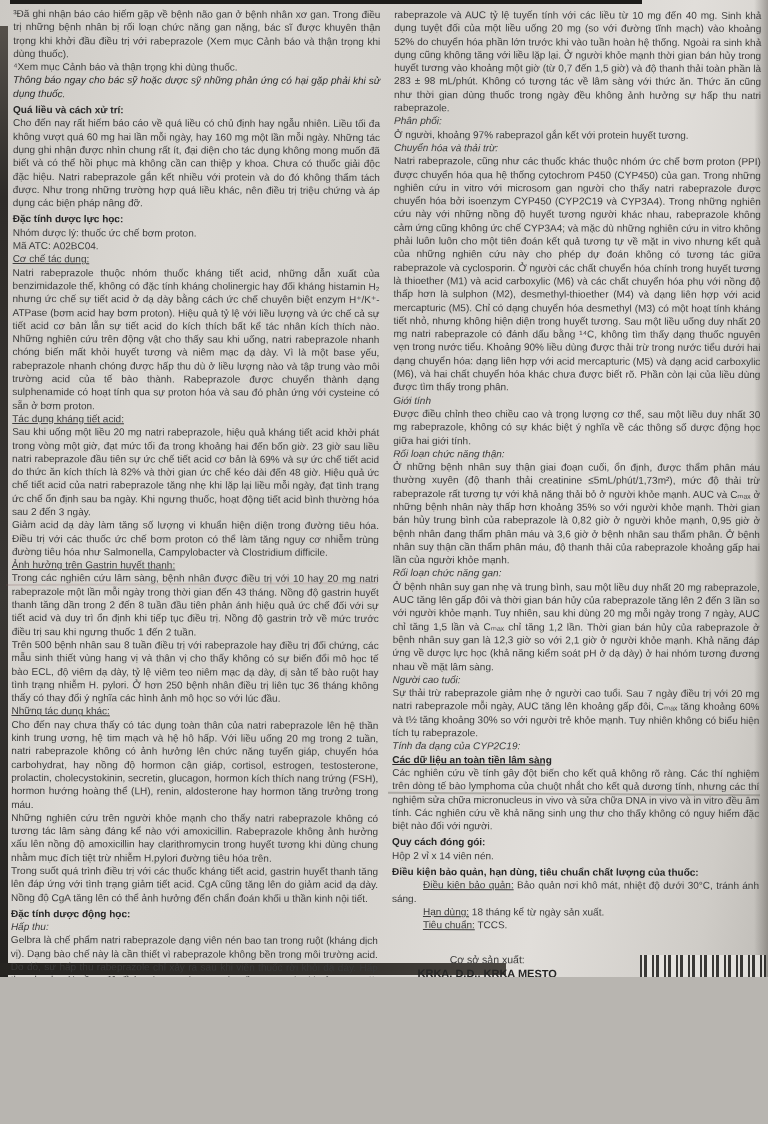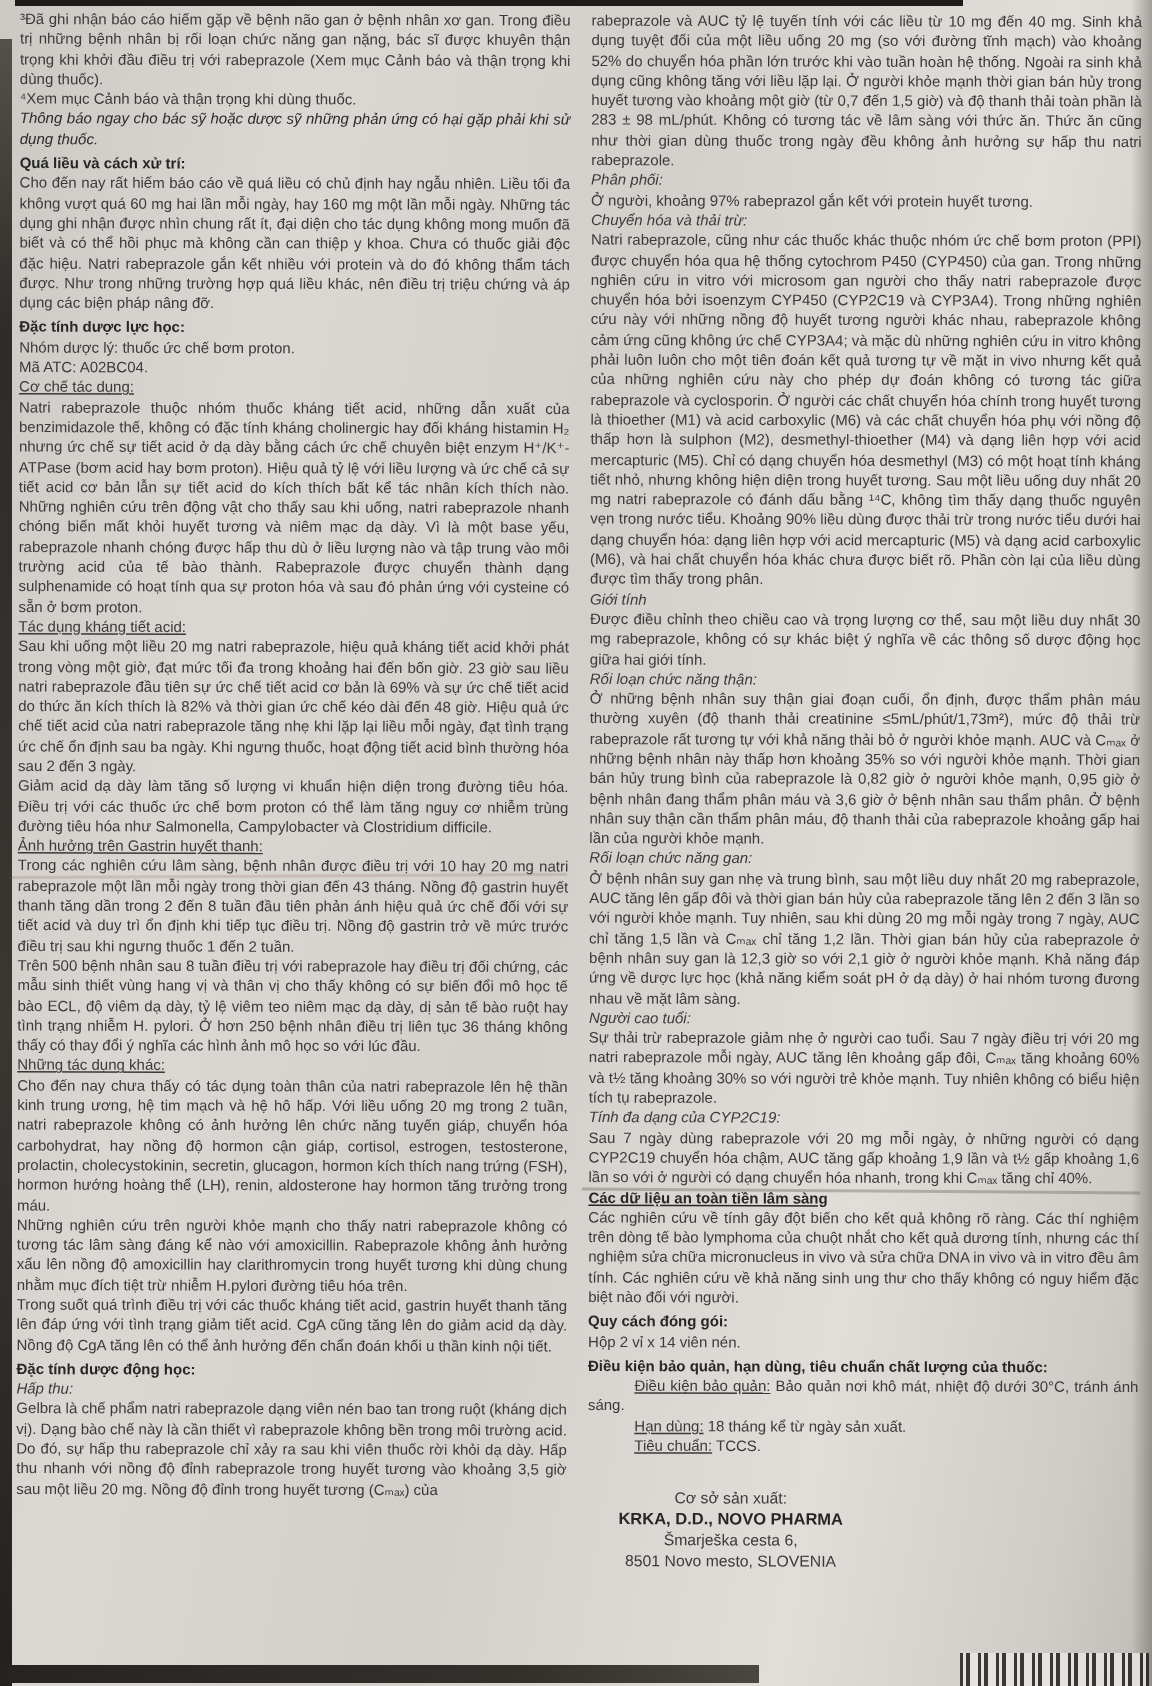--- a/index.html
+++ b/index.html
@@ -2,21 +2,21 @@
 <html lang="vi"><head>
 <meta charset="utf-8">
 <style>
   html,body{margin:0;padding:0;}
   body{
     width:768px;height:1124px;overflow:hidden;
     background:#b8b5b0;
     font-family:"Liberation Sans","DejaVu Sans",sans-serif;
   }
   .page{
-    position:relative;width:768px;height:1124px;overflow:hidden;
+    position:relative;width:768px;height:977px;overflow:hidden;
     background:linear-gradient(100deg,#ccc9c4 0%,#dbd8d3 22%,#d3d0cb 48%,#e1deda 74%,#cfccc7 92%,#bfbcb7 100%);
     color:#3a3a3a;
   }
   
   .edge-left{position:absolute;left:0;top:26px;bottom:0;width:8px;background:linear-gradient(180deg,#55504a,#2e2b28 18%,#3a3733 60%,#23211f);filter:blur(.4px);}
   .edge-top{position:absolute;left:10px;top:0;width:632px;height:4px;background:#1d1c1a;filter:blur(.5px);}
   .edge-bottom{position:absolute;left:0;bottom:2px;width:506px;height:12px;background:linear-gradient(90deg,#262421,#34312d 70%,#4a4641);filter:blur(.4px);}
   .shadow-right{position:absolute;right:0;top:0;bottom:0;width:14px;background:linear-gradient(90deg,rgba(0,0,0,0),rgba(90,86,80,.45));}
   .crease-a{position:absolute;left:6px;top:583px;width:372px;height:2px;background:rgba(120,80,80,.18);transform:rotate(-.3deg);}
   .crease-b{position:absolute;left:388px;top:793px;width:372px;height:2px;background:rgba(70,65,60,.30);transform:rotate(.4deg);}
@@ -97,33 +97,32 @@
         <div class="blk p">Natri rabeprazole, cũng như các thuốc khác thuộc nhóm ức chế bơm proton (PPI) được chuyển hóa qua hệ thống cytochrom P450 (CYP450) của gan. Trong những nghiên cứu in vitro với microsom gan người cho thấy natri rabeprazole được chuyển hóa bởi isoenzym CYP450 (CYP2C19 và CYP3A4). Trong những nghiên cứu này với những nồng độ huyết tương người khác nhau, rabeprazole không cảm ứng cũng không ức chế CYP3A4; và mặc dù những nghiên cứu in vitro không phải luôn luôn cho một tiên đoán kết quả tương tự về mặt in vivo nhưng kết quả của những nghiên cứu này cho phép dự đoán không có tương tác giữa rabeprazole và cyclosporin. Ở người các chất chuyển hóa chính trong huyết tương là thioether (M1) và acid carboxylic (M6) và các chất chuyển hóa phụ với nồng độ thấp hơn là sulphon (M2), desmethyl-thioether (M4) và dạng liên hợp với acid mercapturic (M5). Chỉ có dạng chuyển hóa desmethyl (M3) có một hoạt tính kháng tiết nhỏ, nhưng không hiện diện trong huyết tương. Sau một liều uống duy nhất 20 mg natri rabeprazole có đánh dấu bằng ¹⁴C, không tìm thấy dạng thuốc nguyên vẹn trong nước tiểu. Khoảng 90% liều dùng được thải trừ trong nước tiểu dưới hai dạng chuyển hóa: dạng liên hợp với acid mercapturic (M5) và dạng acid carboxylic (M6), và hai chất chuyển hóa khác chưa được biết rõ. Phần còn lại của liều dùng được tìm thấy trong phân.</div>
         <div class="blk i">Giới tính</div>
         <div class="blk p">Được điều chỉnh theo chiều cao và trọng lượng cơ thể, sau một liều duy nhất 30 mg rabeprazole, không có sự khác biệt ý nghĩa về các thông số dược động học giữa hai giới tính.</div>
         <div class="blk i">Rối loạn chức năng thận:</div>
         <div class="blk p">Ở những bệnh nhân suy thận giai đoạn cuối, ổn định, được thẩm phân máu thường xuyên (độ thanh thải creatinine ≤5mL/phút/1,73m²), mức độ thải trừ rabeprazole rất tương tự với khả năng thải bỏ ở người khỏe mạnh. AUC và Cₘₐₓ ở những bệnh nhân này thấp hơn khoảng 35% so với người khỏe mạnh. Thời gian bán hủy trung bình của rabeprazole là 0,82 giờ ở người khỏe mạnh, 0,95 giờ ở bệnh nhân đang thẩm phân máu và 3,6 giờ ở bệnh nhân sau thẩm phân. Ở bệnh nhân suy thận cần thẩm phân máu, độ thanh thải của rabeprazole khoảng gấp hai lần của người khỏe mạnh.</div>
         <div class="blk i">Rối loạn chức năng gan:</div>
         <div class="blk p">Ở bệnh nhân suy gan nhẹ và trung bình, sau một liều duy nhất 20 mg rabeprazole, AUC tăng lên gấp đôi và thời gian bán hủy của rabeprazole tăng lên 2 đến 3 lần so với người khỏe mạnh. Tuy nhiên, sau khi dùng 20 mg mỗi ngày trong 7 ngày, AUC chỉ tăng 1,5 lần và Cₘₐₓ chỉ tăng 1,2 lần. Thời gian bán hủy của rabeprazole ở bệnh nhân suy gan là 12,3 giờ so với 2,1 giờ ở người khỏe mạnh. Khả năng đáp ứng về dược lực học (khả năng kiểm soát pH ở dạ dày) ở hai nhóm tương đương nhau về mặt lâm sàng.</div>
         <div class="blk i">Người cao tuổi:</div>
         <div class="blk p">Sự thải trừ rabeprazole giảm nhẹ ở người cao tuổi. Sau 7 ngày điều trị với 20 mg natri rabeprazole mỗi ngày, AUC tăng lên khoảng gấp đôi, Cₘₐₓ tăng khoảng 60% và t½ tăng khoảng 30% so với người trẻ khỏe mạnh. Tuy nhiên không có biểu hiện tích tụ rabeprazole.</div>
         <div class="blk i">Tính đa dạng của CYP2C19:</div>
-        <div class="blk p">Sau 7 ngày dùng rabeprazole với 20 mg mỗi ngày, ở những người có dạng CYP2C19 chuyển hóa chậm, AUC tăng gấp khoảng 1,9 lần và t½ gấp khoảng 1,6 lần so với ở người có dạng chuyển hóa nhanh, trong khi Cₘₐₓ tăng chỉ 40%.</div>
         <div class="blk hu">Các dữ liệu an toàn tiền lâm sàng</div>
         <div class="blk p">Các nghiên cứu về tính gây đột biến cho kết quả không rõ ràng. Các thí nghiệm trên dòng tế bào lymphoma của chuột nhắt cho kết quả dương tính, nhưng các thí nghiệm sửa chữa micronucleus in vivo và sửa chữa DNA in vivo và in vitro đều âm tính. Các nghiên cứu về khả năng sinh ung thư cho thấy không có nguy hiểm đặc biệt nào đối với người.</div>
         <div class="blk h">Quy cách đóng gói:</div>
         <div class="blk p">Hộp 2 vỉ x 14 viên nén.</div>
         <div class="blk h">Điều kiện bảo quản, hạn dùng, tiêu chuẩn chất lượng của thuốc:</div>
         <div class="blk lt"><span class="lbl">Điều kiện bảo quản:</span><span> Bảo quản nơi khô mát, nhiệt độ dưới 30°C, tránh ánh sáng.</span></div>
         <div class="blk lt"><span class="lbl">Hạn dùng:</span><span> 18 tháng kể từ ngày sản xuất.</span></div>
         <div class="blk lt"><span class="lbl">Tiêu chuẩn:</span><span> TCCS.</span></div>
         <div class="footer-row" id="footer-slot">
         <div class="f-block f-manufacturer">
           <div>Cơ sở sản xuất:</div>
-          <div class="f-name">KRKA, D.D., NOVO PHARMA</div>
+          <div class="f-name">KRKA, D.D., KRKA MESTO</div>
           <div>Šmarješka cesta 6,</div>
           <div>8501 Novo mesto, SLOVENIA</div>
         </div>
       </div>
     </div>
   </div>
 
 </div>
 
 </body></html>

